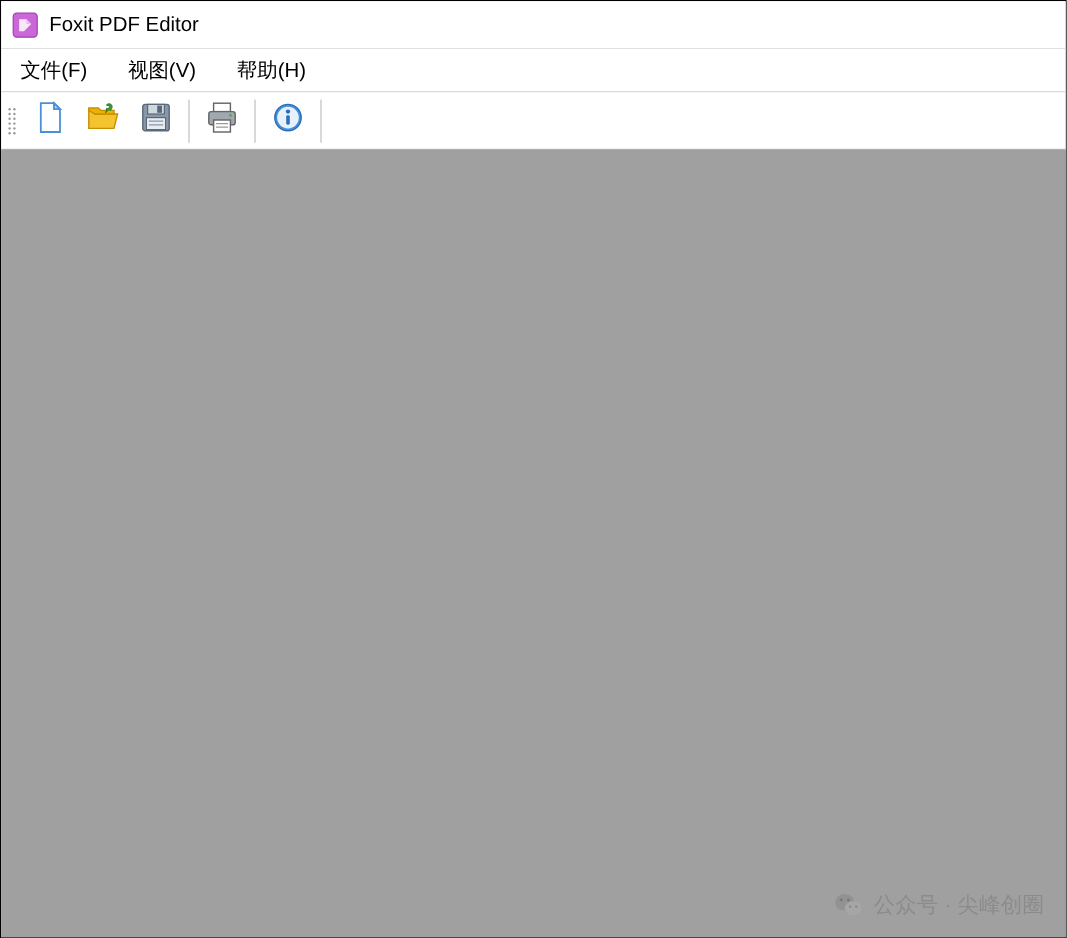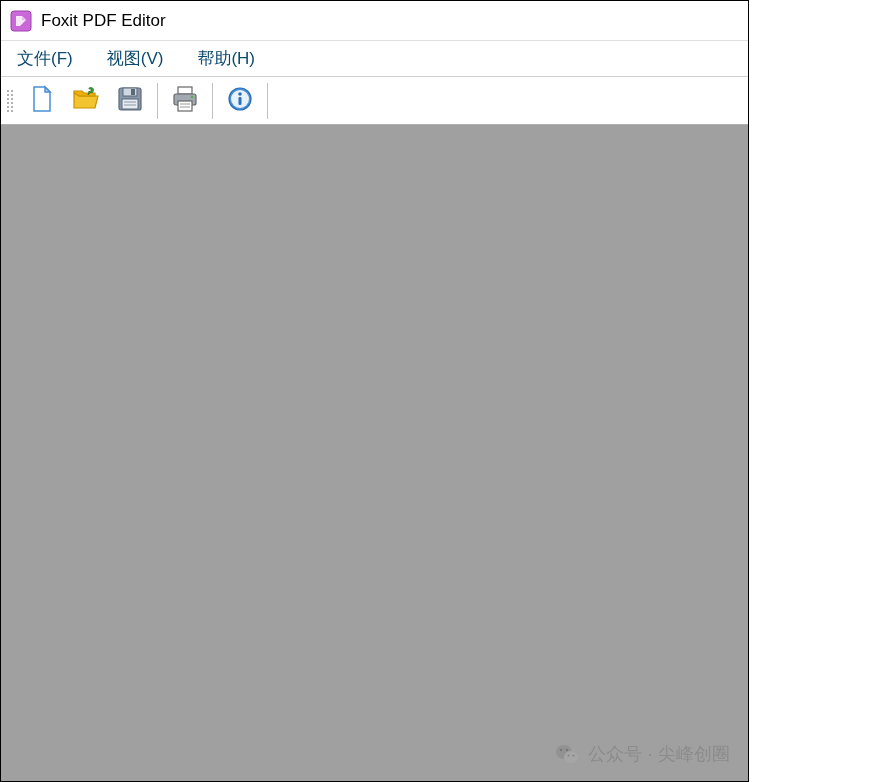--- a/index.html
+++ b/index.html
@@ -10,21 +10,21 @@
     body {
       font-family: "Microsoft YaHei", "SimSun", Arial, sans-serif;
       background: #ffffff;
       width: 889px;
       height: 782px;
       overflow: hidden;
       position: relative;
     }
     .window {
       border: 1px solid #000;
-      width: 749px;
+      width: 889px;
       height: 782px;
       display: flex;
       flex-direction: column;
       background: #fff;
     }
     .titlebar {
       height: 40px;
       background: #ffffff;
       display: flex;
       align-items: center;
@@ -47,21 +47,21 @@
       height: 36px;
       background: #ffffff;
       display: flex;
       align-items: center;
       padding: 0 8px;
       gap: 18px;
       border-bottom: 1px solid #d0d0d0;
     }
     .menu-item {
       font-size: 17px;
-      color: #0c4a6e;
+      color: #000000;
       padding: 4px 8px;
       cursor: pointer;
     }
     .toolbar {
       height: 48px;
       background: #ffffff;
       display: flex;
       align-items: center;
       padding: 0 6px;
       border-bottom: 1px solid #b0b0b0;

